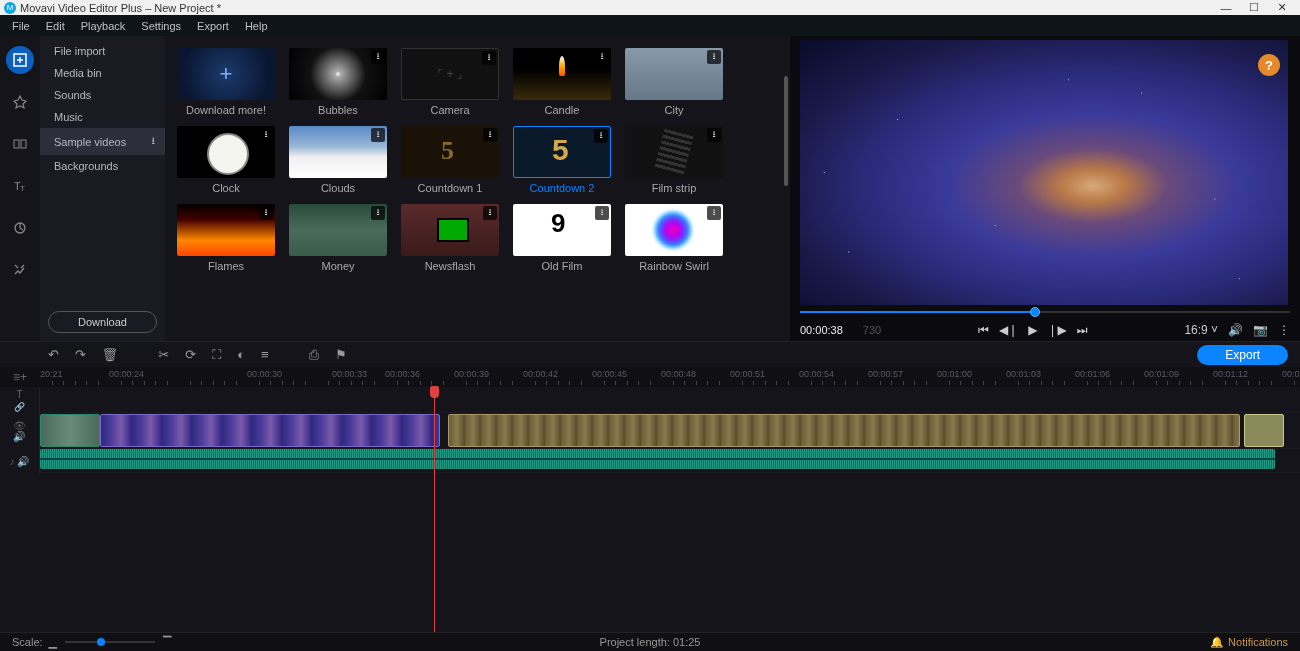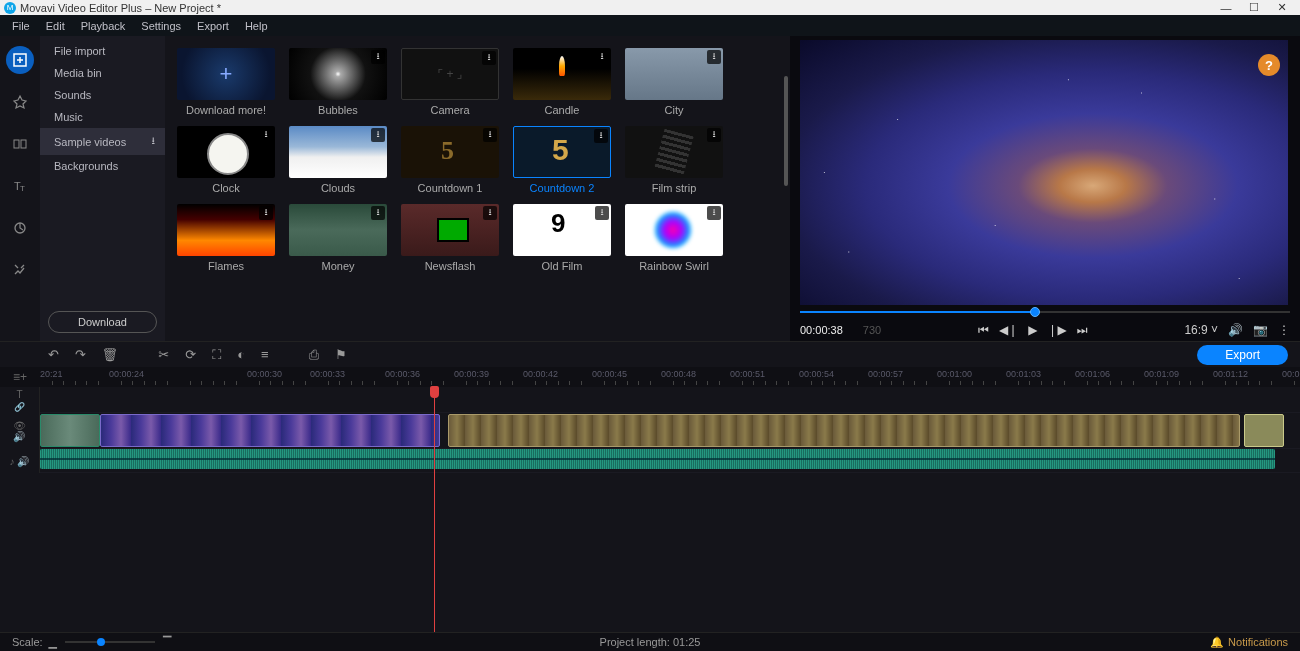--- a/index.html
+++ b/index.html
@@ -378,21 +378,21 @@
       <div class="minor" style="left: 161px;"></div>
       <div class="minor" style="left: 172.5px;"></div>
       <div class="minor" style="left: 184px;"></div>
       <div class="minor" style="left: 195.5px;"></div>
       <div class="tick" style="left: 207px;">00:00:30</div>
       <div class="minor" style="left: 218.5px;"></div>
       <div class="minor" style="left: 230px;"></div>
       <div class="minor" style="left: 241.5px;"></div>
       <div class="minor" style="left: 253px;"></div>
       <div class="minor" style="left: 264.5px;"></div>
-      <div class="tick" style="left: 270px;">00:00:33</div>
+      <div class="tick" style="left: 292px;">00:00:33</div>
       <div class="minor" style="left: 287.5px;"></div>
       <div class="minor" style="left: 299px;"></div>
       <div class="minor" style="left: 310.5px;"></div>
       <div class="minor" style="left: 322px;"></div>
       <div class="minor" style="left: 333.5px;"></div>
       <div class="tick" style="left: 345px;">00:00:36</div>
       <div class="minor" style="left: 356.5px;"></div>
       <div class="minor" style="left: 368px;"></div>
       <div class="minor" style="left: 379.5px;"></div>
       <div class="minor" style="left: 391px;"></div>

